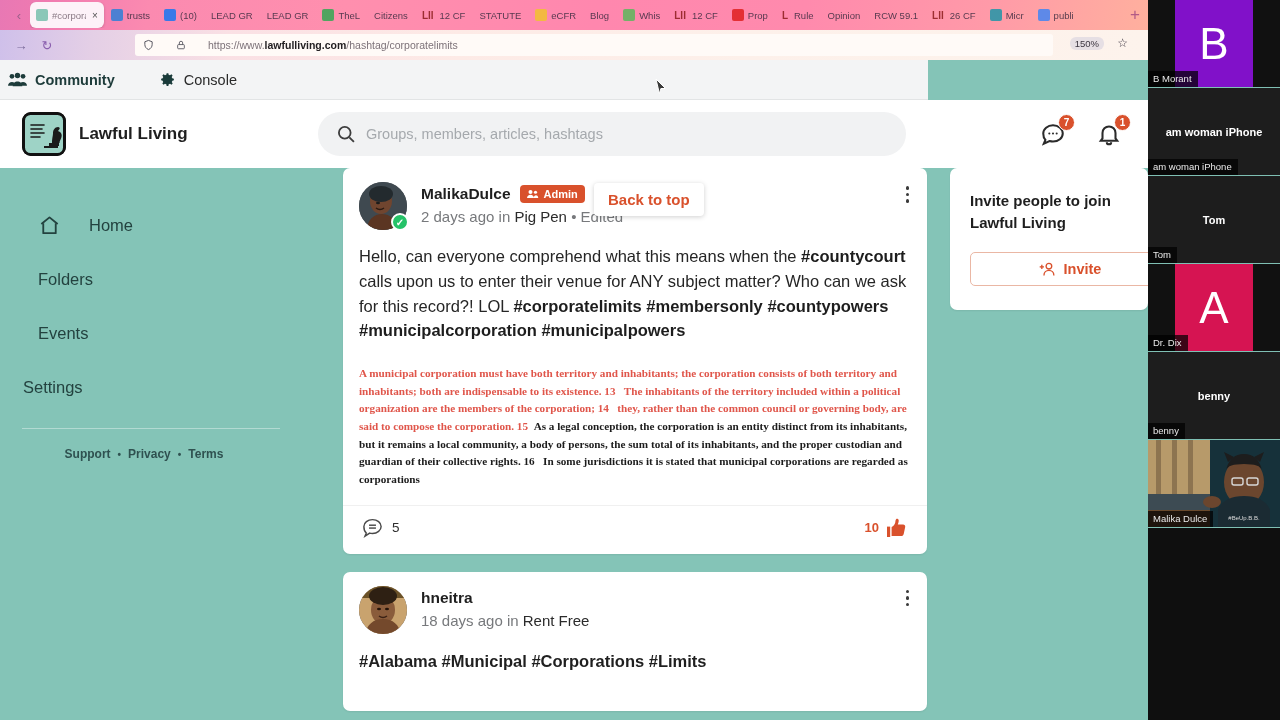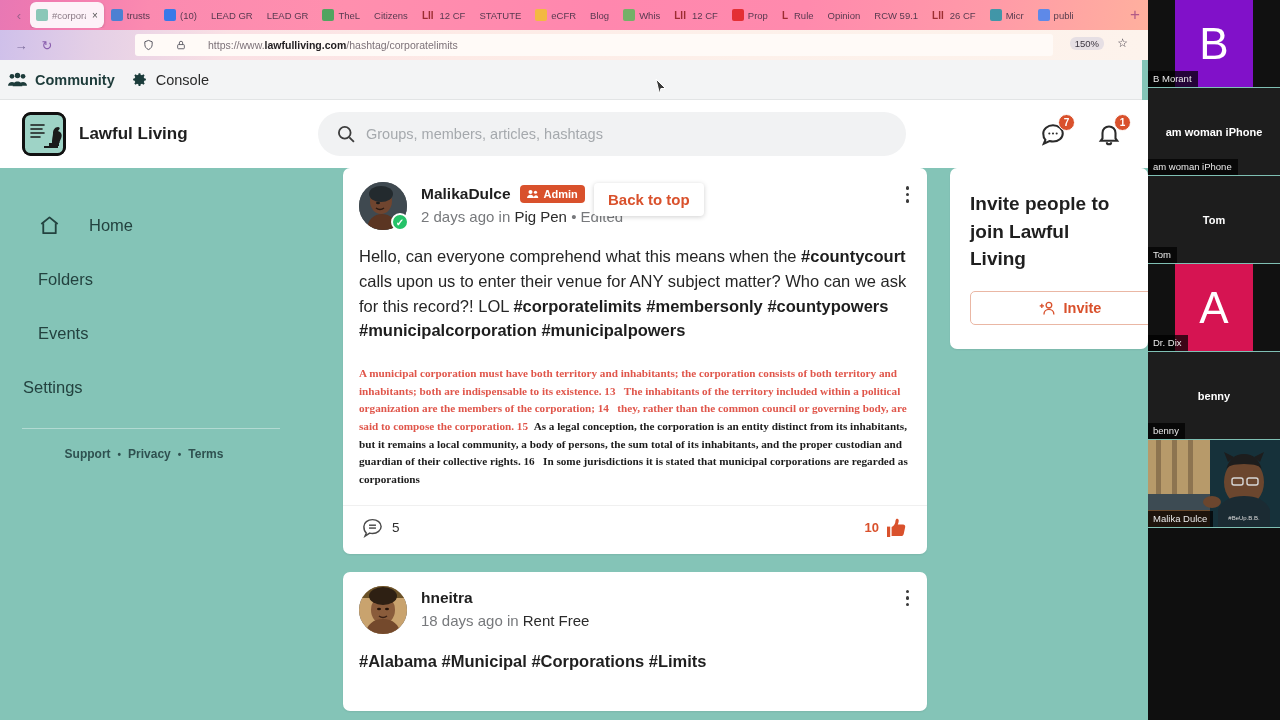--- a/index.html
+++ b/index.html
@@ -87,24 +87,24 @@
   .zoom-chip {
     position: absolute; right: 44px; top: 7px;
     background: #e6dfe4; border-radius: 6px;
     padding: 1px 5px; font-size: 9.5px; color: #3c3640;
   }
   .star-btn { position: absolute; right: 20px; top: 6px; font-size: 12px; color: #3c3640; }
 
   
   .site-topbar {
     position: absolute; top: 60px; left: 0;
-    width: 1142px; height: 40px;
+    width: 928px; height: 40px;
     background: #f3f4f5;
     display: flex; align-items: center;
-    gap: 16px; padding-left: 8px;
+    gap: 44px; padding-left: 8px;
     border-bottom: 1px solid #e2e4e5;
   }
   .topnav-item { display: flex; align-items: center; gap: 8px; font-size: 14.5px; }
   .topnav-item.bold { font-weight: bold; color: #1d3b3a; }
   .topnav-item.reg { color: #2a2a2a; }
 
   
   .site-header {
     position: absolute; top: 100px; left: 0;
     width: 1148px; height: 68px;
@@ -232,21 +232,21 @@
   }
   .cmt { display: flex; align-items: center; gap: 8px; font-size: 13.5px; color: #2e2e2e; }
   .likes { margin-left: auto; display: flex; align-items: center; gap: 6px; }
   .like-count { font-size: 13px; color: #d9512c; font-weight: bold; }
 
   .post2-text { padding: 18px 16px 40px 16px; font-size: 16.5px; font-weight: bold; color: #1f1f1f; }
 
   
   .rightcol { position: absolute; top: 0; left: 950px; width: 198px; }
   .invite-card { background: #fff; border-radius: 7px; padding: 22px 20px 24px 20px; box-shadow: 0 1px 2px rgba(0,0,0,.07); }
-  .invite-title { font-size: 19px; font-weight: bold; color: #1f1f1f; line-height: 1.45; }
+  .invite-title { font-size: 15px; font-weight: bold; color: #1f1f1f; line-height: 1.45; }
   .invite-btn {
     margin-top: 18px; height: 34px; width: 200px;
     border: 1px solid #eab7a4; border-radius: 5px;
     background: #fff; color: #d9512c;
     font-size: 14.5px; font-weight: bold;
     display: flex; align-items: center; justify-content: center; gap: 8px;
   }
 
   
   .video-panel {

